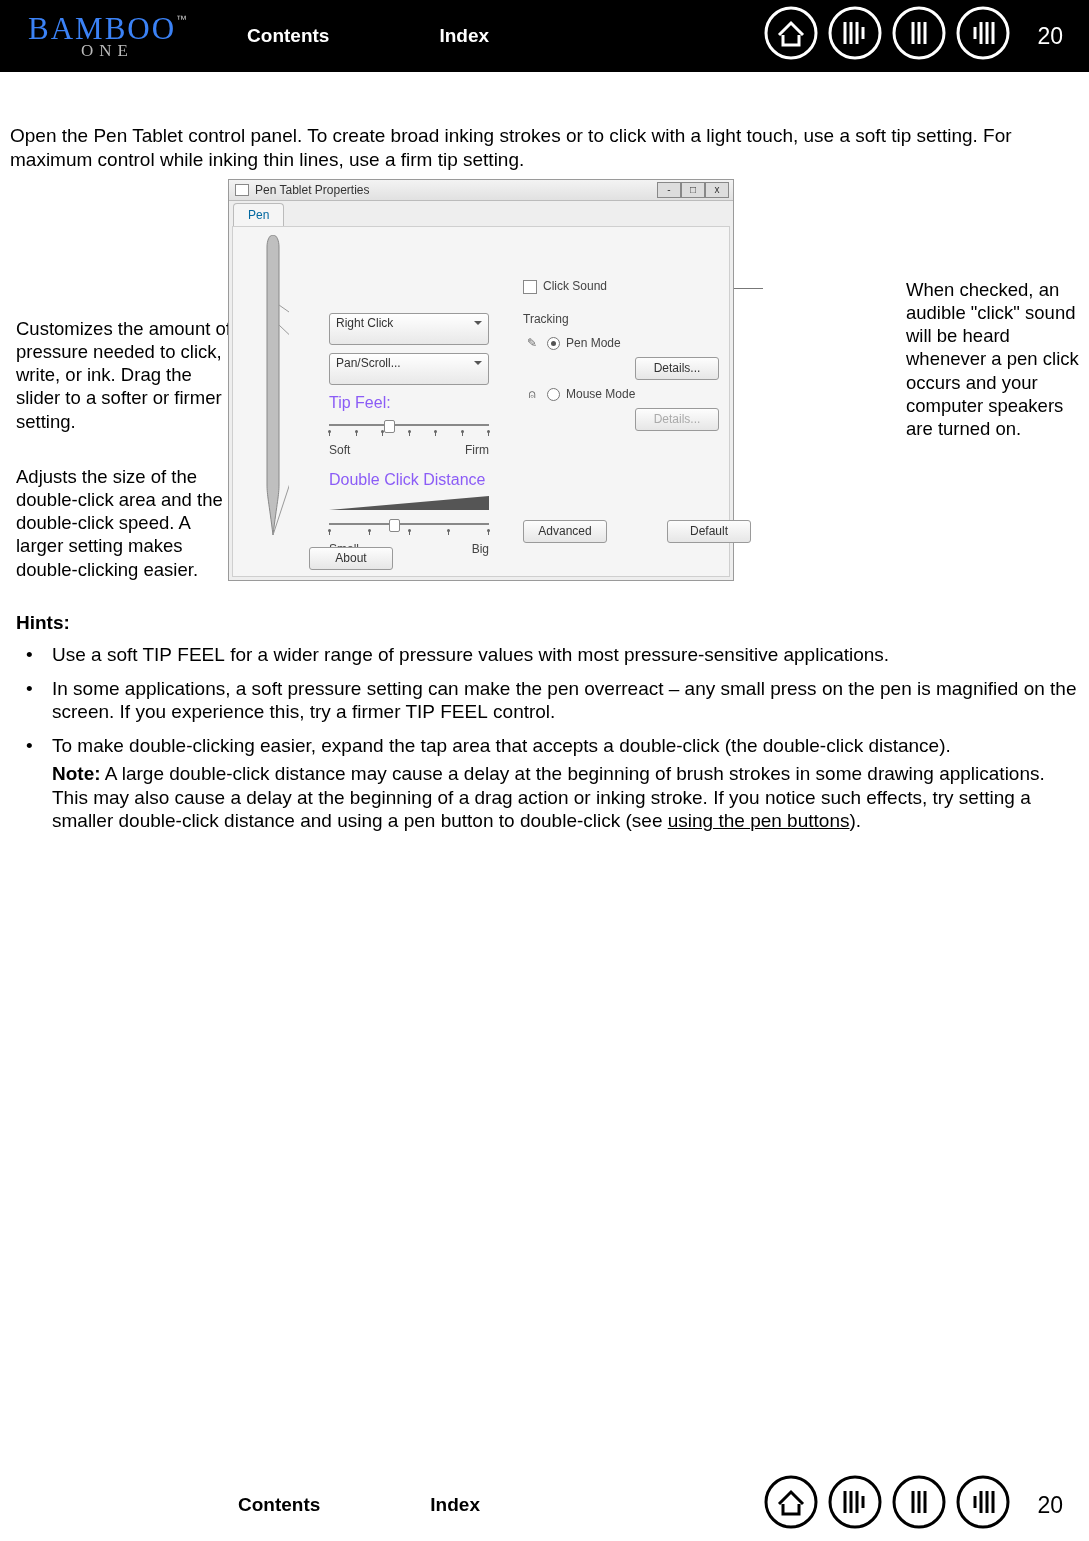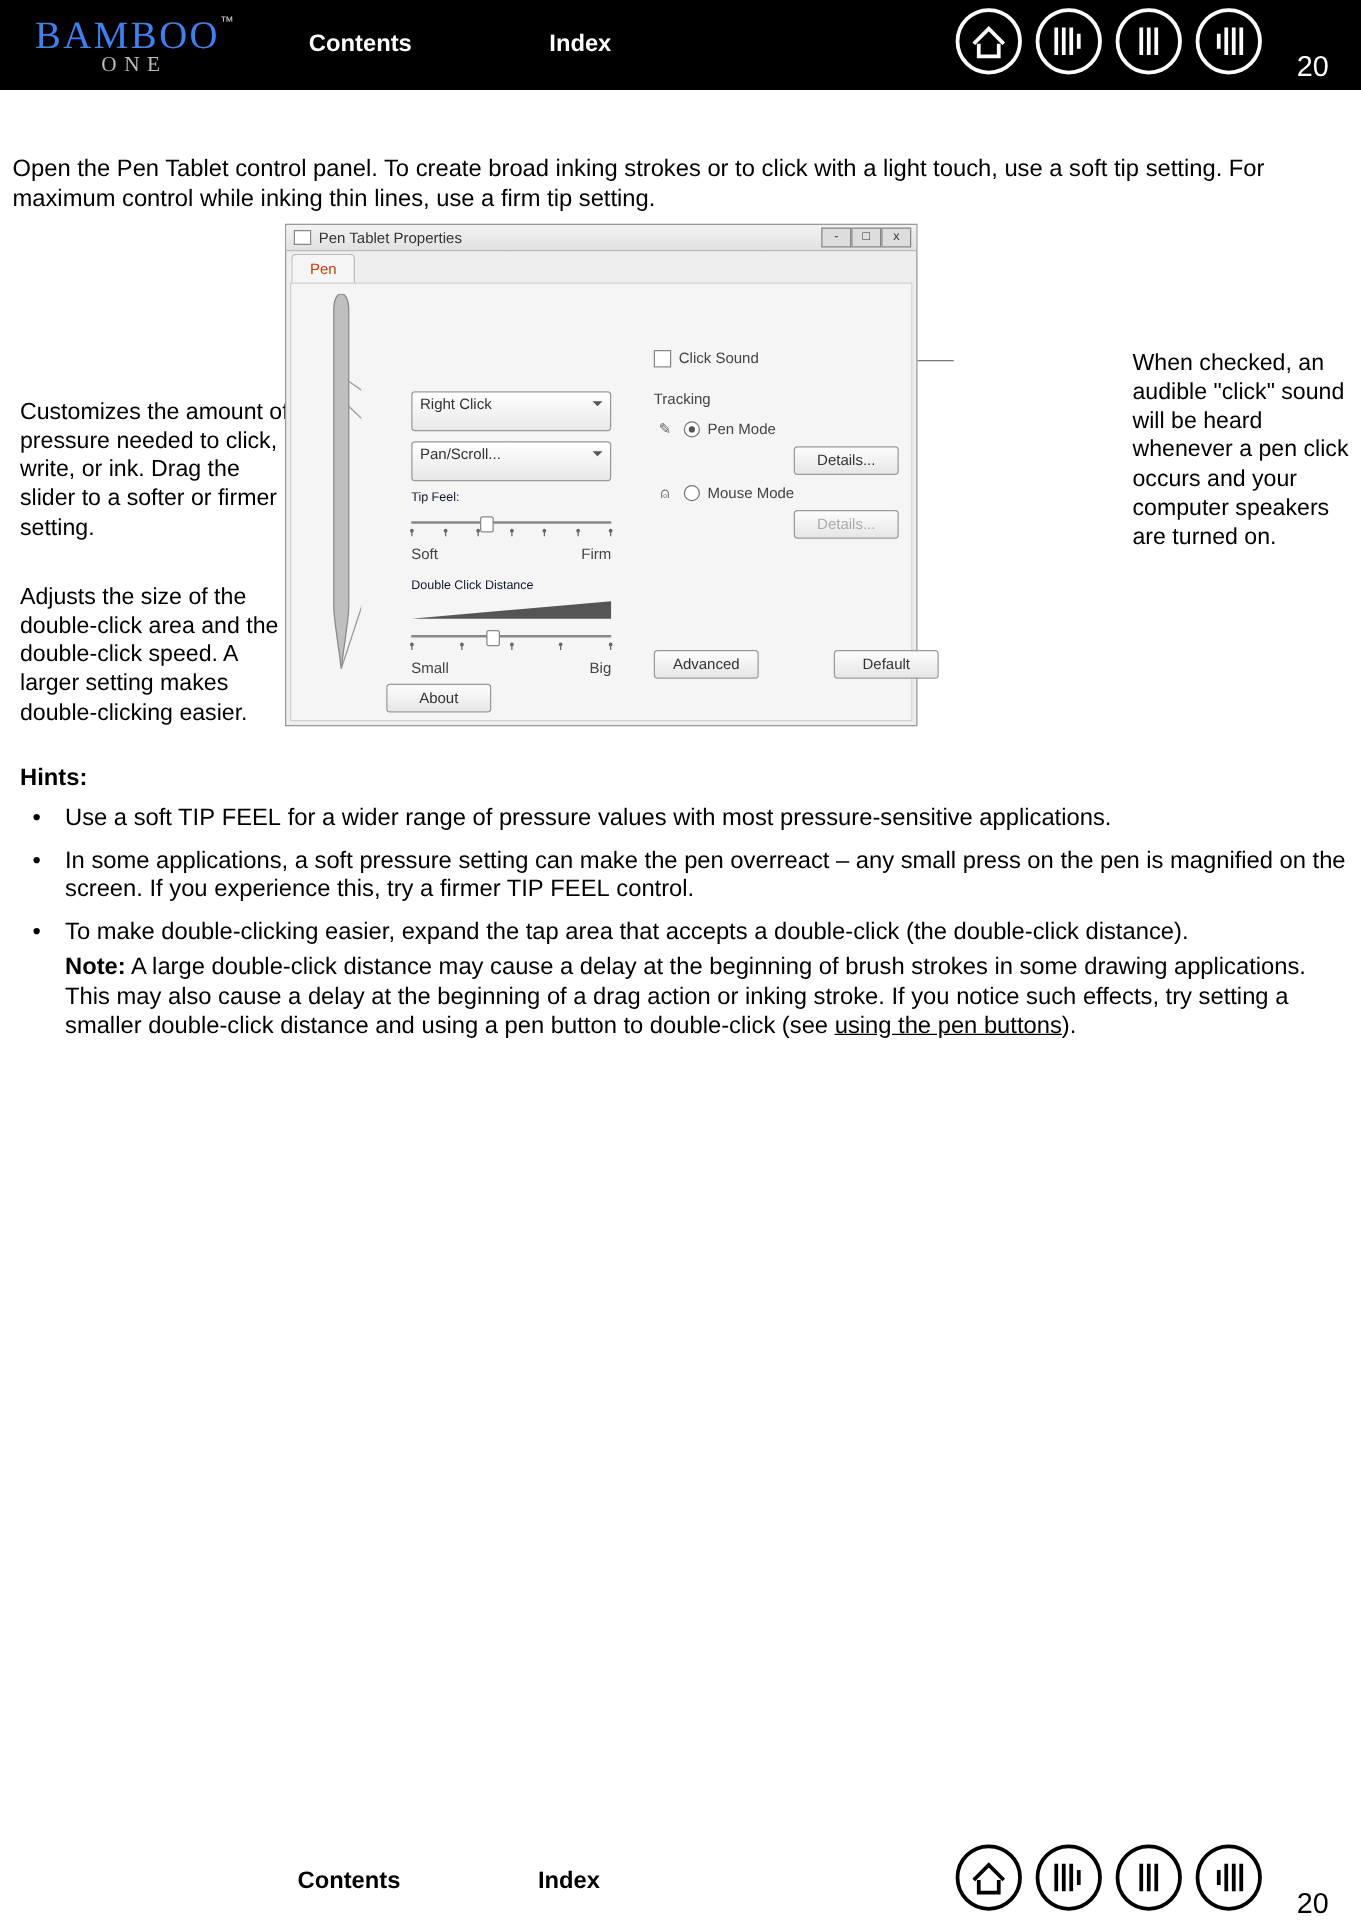--- a/index.html
+++ b/index.html
@@ -9,21 +9,21 @@
   .navbar.top{top:0;}
   .navbar.bottom{bottom:0;background:#fff;}
   .logo{margin-left:28px;color:#bbb;}
   .logo .b{font:31px/1 "Times New Roman",serif;letter-spacing:2px;color:#3b82f6;}
   .logo .tm{font-size:11px;vertical-align:top;color:#ccc;}
   .logo .one{font:17px/1 "Times New Roman",serif;letter-spacing:6px;color:#bbb;display:block;text-align:center;margin-top:-2px;}
   .navlinks{display:flex;gap:110px;margin-left:60px;font-weight:bold;}
   .navbar.top .navlinks a{color:#fff;text-decoration:none;}
   .navbar.bottom .navlinks{margin-left:238px;}
   .navbar.bottom .navlinks a{color:#000;text-decoration:none;}
-  .navicons{display:flex;gap:8px;margin-left:auto;margin-right:16px;align-items:flex-end;}
+  .navicons{display:flex;gap:8px;margin-left:auto;margin-right:16px;align-items:center;}
   .navicons svg{width:56px;height:56px;}
   .navbar.bottom .navicons svg circle,
   .navbar.bottom .navicons svg path,
   .navbar.bottom .navicons svg line{stroke:#000;}
   .pgnum{font-size:23px;margin-left:18px;margin-right:10px;}
   .navbar.top .pgnum{color:#fff;}
   .navbar.bottom .pgnum{color:#000;}
   
   .heading{position:absolute;left:10px;top:98px;font-size:24px;font-weight:bold;}
   .intro{position:absolute;left:10px;right:10px;top:124px;}
@@ -40,29 +40,29 @@
   .annot.a1{left:16px;top:317px;width:215px;}
   .annot.a2{left:16px;top:454px;width:215px;margin-top:11px;}
   .annot.a3{right:8px;top:278px;width:175px;}
   
   .cp{position:absolute;left:228px;top:179px;width:504px;height:400px;background:#eee;border:1px solid #9a9a9a;}
   .cp .titlebar{height:20px;background:linear-gradient(#f3f3f3,#e1e1e1);border-bottom:1px solid #bbb;display:flex;align-items:center;font-size:12px;color:#333;padding-left:6px;position:relative;}
   .cp .titlebar .ticon{width:12px;height:10px;border:1px solid #888;margin-right:6px;background:#fff;}
   .cp .wbtns{position:absolute;right:4px;top:2px;display:flex;gap:0;}
   .cp .wbtns span{width:22px;height:14px;background:#ddd;border:1px solid #888;display:flex;align-items:center;justify-content:center;font-size:10px;}
   .cp .tabwrap{position:relative;height:25px;}
-  .cp .tab{position:absolute;left:4px;top:2px;font-size:12px;color:#c2410c;padding:4px 14px;background:#f5f5f5;border:1px solid #bbb;border-bottom:none;border-radius:4px 4px 0 0;}
+  .cp .tab{position:absolute;left:4px;top:2px;font-size:12px;color:#0369a1;padding:4px 14px;background:#f5f5f5;border:1px solid #bbb;border-bottom:none;border-radius:4px 4px 0 0;}
   .cp .workarea{position:absolute;left:3px;right:3px;top:46px;bottom:3px;background:#f5f5f5;border:1px solid #cfcfcf;}
   
   .pen{position:absolute;left:24px;top:8px;width:32px;height:330px;}
   
   .settingsCol{position:absolute;left:96px;top:86px;width:175px;}
   .combo{position:relative;width:160px;height:32px;background:linear-gradient(#fff,#e8e8e8);border:1px solid #9a9a9a;font-size:12px;color:#333;padding:2px 6px;box-sizing:border-box;margin-bottom:8px;border-radius:3px;}
   .combo::after{content:"";position:absolute;right:6px;top:7px;border:4px solid transparent;border-top-color:#555;}
-  .lbl{font-size:10px;color:#0f172a;margin-bottom:2px;}
+  .lbl{font-size:16px;color:#8b5cf6;margin-bottom:2px;}
   .slider{position:relative;width:160px;height:12px;margin:6px 0 2px 0;}
   .slider .track{position:absolute;left:0;right:0;top:5px;height:2px;background:#888;}
   .slider .ticks{position:absolute;left:0;right:0;top:13px;display:flex;justify-content:space-between;}
   .slider .ticks i{width:1px;height:4px;background:#666;display:block;position:relative;}
   .slider .ticks i::after{content:"";position:absolute;left:-1px;top:-2px;width:3px;height:3px;background:#666;border-radius:50%;}
   .slider .thumb{position:absolute;top:1px;width:9px;height:11px;background:#fff;border:1px solid #888;border-radius:2px;}
   .sEnds{display:flex;justify-content:space-between;width:160px;font-size:12px;color:#444;margin-top:12px;}
   .dcWedge{position:relative;width:160px;height:18px;margin-top:4px;}
   
   .rightCol{position:absolute;left:290px;top:52px;width:200px;font-size:12px;color:#444;}

